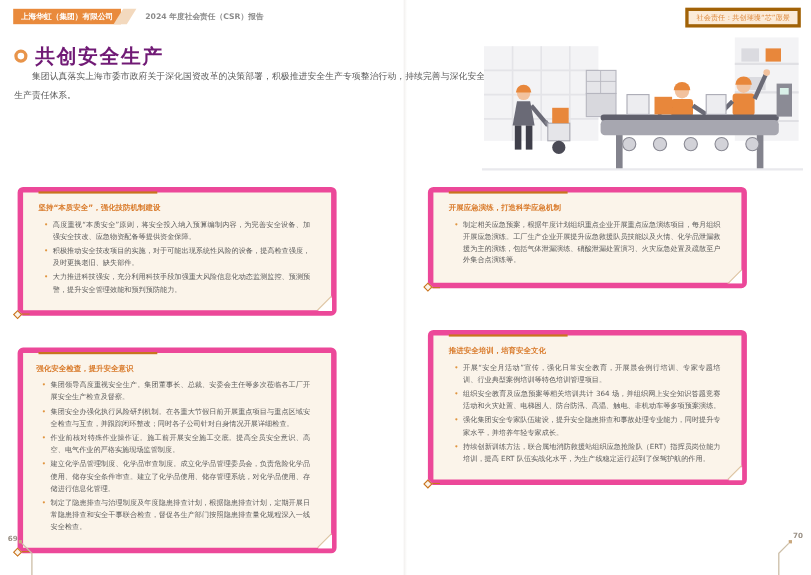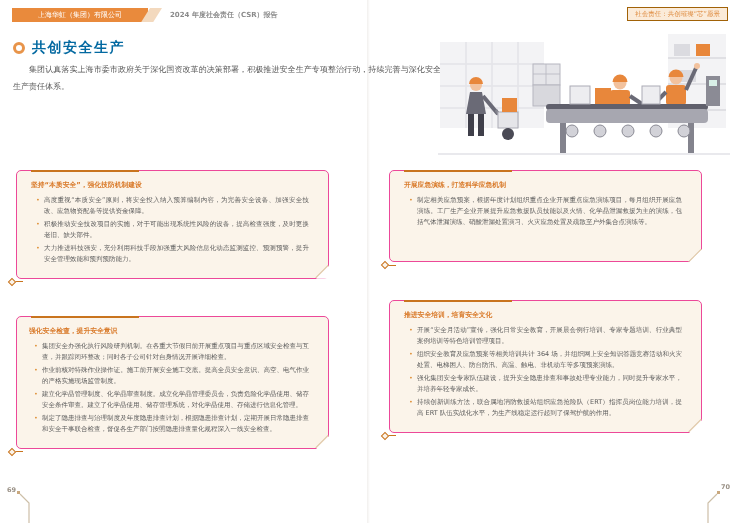--- a/index.html
+++ b/index.html
@@ -7,49 +7,49 @@
     position:relative; width:737px; height:523px; background:#ffffff;
     font-family:"DejaVu Sans","Liberation Sans",sans-serif; overflow:hidden;
   }
   .gutter {
     position:absolute; left:367px; top:0; width:3px; height:100%;
     background:linear-gradient(to right, rgba(120,100,80,0.10), rgba(120,100,80,0));
   }
   
   .hdr-left { position:absolute; top:8px; left:12px; display:flex; align-items:center; }
   .badge {
-    background:#E98A3C; color:#ffffff; font-size:7px; font-weight:normal;
-    padding:3px 26px; line-height:8px; white-space:nowrap;
+    background:#E98A3C; color:#ffffff; font-size:7px; font-weight:bold;
+    padding:3px 7px; line-height:8px; white-space:nowrap;
   }
   .badge-sep {
     width:12px; height:14px; background:#F3D9BE; margin-left:2px;
     transform:skewX(-32deg); transform-origin:top left;
   }
   .report-title { color:#8a8a8a; font-weight:bold; font-size:7px; margin-left:8px; white-space:nowrap;text-align:right; }
   .hdr-right {
     position:absolute; top:7px; right:9px;
-    background:#FBEBD9; border:1px solid #a16207; color:#DE8A3E;
+    background:#FBEBD9; border:3px solid #a16207; color:#DE8A3E;
     font-size:6.5px; padding:2px 7px; line-height:8px; white-space:nowrap;
   }
   
   .page-title { position:absolute; top:39px; left:13px; display:flex; align-items:center; }
   .ring-icon {
     width:6px; height:6px; border:3px solid #E8944A; border-radius:50%;
     margin-right:7px; background:#fff;
   }
-  .page-title-text { color:#0369a1; font-weight:bold; font-size:14px; letter-spacing:1.5px;font-family:Liberation Mono, monospace; }
+  .page-title-text { color:#701a75; font-weight:bold; font-size:18px; letter-spacing:1.5px;font-family:Liberation Mono, monospace; }
   .paragraphs { position:absolute; left:13px; top:61px; width:428px; }
   .paragraphs p {
     margin:0 0 11px; font-size:8px; line-height:17px; color:#595959;
     text-indent:2em; text-align:justify;
   }
   
   .callout {
-    position:absolute; background:#FBF4EA; border:1px solid #ec4899;
-    border-radius:5px; padding:9px 14px 8px; box-sizing:border-box; width:313px;
+    position:absolute; background:#FBF4EA; border:5px solid #ec4899;
+    border-radius:5px; padding:9px 14px 8px; box-sizing:border-box; width:290px;
   }
   .accent { position:absolute; top:-1px; left:14px; width:108px; height:2px; background:#C9741E; }
   .callout h3 { margin:0 0 4px; font-size:6.8px; color:#D97A2A; font-weight:bold; }
   .callout ul { margin:5px; padding:0; list-style:none; }
   .callout li {
     position:relative; padding-left:8px; font-size:6.5px; line-height:10.8px;
     color:#5C5C5C; text-align:justify; margin-bottom:2.5px;
   }
   .callout li::before { content:"•"; position:absolute; left:0; top:-0.5px; color:#E0953F; }
   .fold-cover {
@@ -181,20 +181,21 @@
     <span class="fold-cover"></span>
     <span class="fold-line"></span>
     <span class="diamond-line"></span>
     <span class="diamond"></span>
   </div>
 
   <div class="callout" id="box2">
     <span class="accent"></span>
     <h3>强化安全检查，提升安全意识</h3>
     <ul>
+      <li>集团领导高度重视安全生产。集团董事长、总裁、安委会主任等多次莅临各工厂开展安全生产检查及督察。</li>
       <li>集团安全办强化执行风险研判机制。在各重大节假日前开展重点项目与重点区域安全检查与互查，并跟踪闭环整改；同时各子公司针对自身情况开展详细检查。</li>
       <li>作业前核对特殊作业操作证。施工前开展安全施工交底。提高全员安全意识、高空、电气作业的严格实施现场监管制度。</li>
       <li>建立化学品管理制度、化学品审查制度。成立化学品管理委员会，负责危险化学品使用、储存安全条件审查。建立了化学品使用、储存管理系统，对化学品使用、存储进行信息化管理。</li>
       <li>制定了隐患排查与治理制度及年度隐患排查计划，根据隐患排查计划，定期开展日常隐患排查和安全干事联合检查，督促各生产部门按照隐患排查量化规程深入一线安全检查。</li>
     </ul>
     <span class="fold-cover"></span>
     <span class="fold-line"></span>
     <span class="diamond-line"></span>
     <span class="diamond"></span>
   </div>

